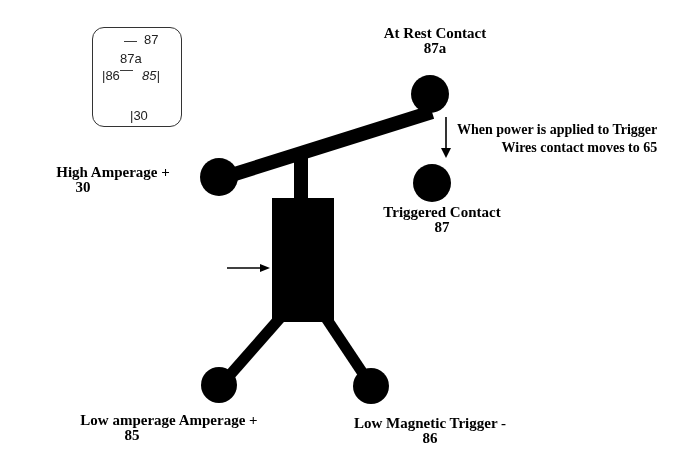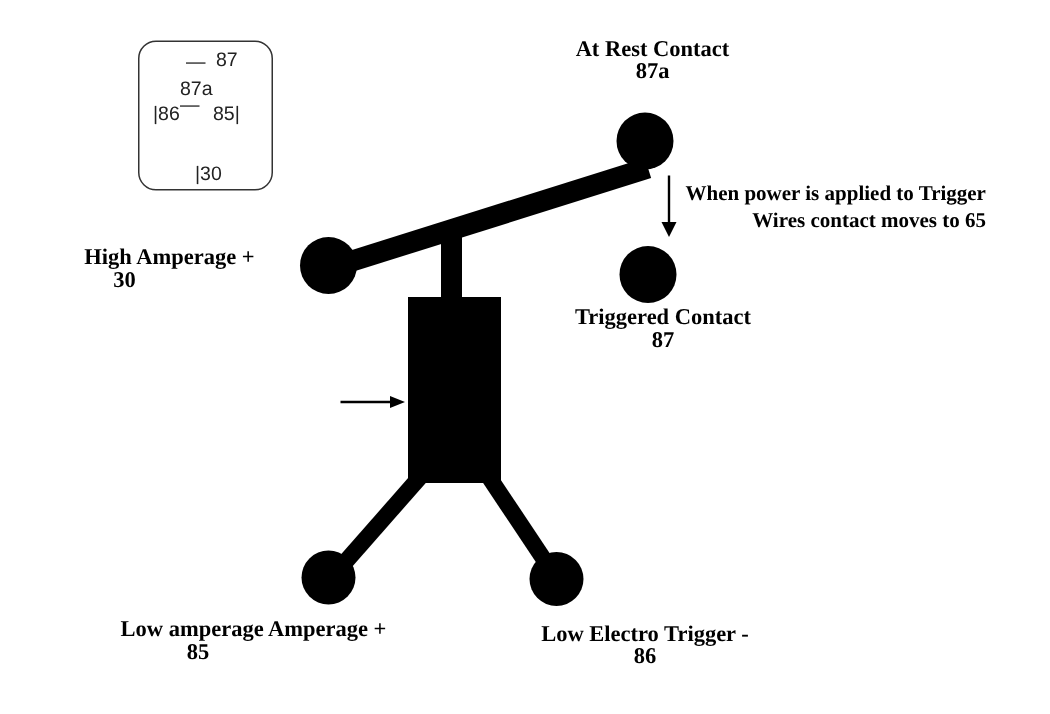--- a/index.html
+++ b/index.html
@@ -14,21 +14,21 @@
 </style>
 </head>
 <body>
 
 <div class="pinbox"></div>
 <div class="pin" style="left:124px;top:33px;">—</div>
 <div class="pin" style="left:144px;top:32px;">87</div>
 <div class="pin" style="left:120px;top:51px;">87a</div>
 <div class="pin" style="left:102px;top:68px;">|<span>86</span></div>
 <div class="pin" style="left:120px;top:62px;">—</div>
-<div class="pin" style="left:142px;top:68px;"><span>85</span>|</div>
+<div class="pin" style="left:142px;top:68px;font-style:italic;"><span>85</span>|</div>
 <div class="pin" style="left:130px;top:108px;">|<span>30</span></div>
 
 <svg id="diagram" width="700" height="476" viewBox="0 0 700 476">
 
   <line x1="222" y1="178" x2="432" y2="112" stroke="#000" stroke-width="14"></line>
 
   <rect x="294" y="150" width="14" height="52" fill="#000"></rect>
 
   <rect x="272" y="198" width="62" height="124" fill="#000"></rect>
 
@@ -70,15 +70,15 @@
 
 <div class="lbl mid" style="left:135px;top:240px;text-align:right;line-height:1.3;">
 </div>
 
 <div class="lbl big" style="left:55px;top:413px;width:228px;">
   <span class="sub">Low amperage Amperage +</span>
   <span class="sub" style="padding-right:74px;">85</span>
 </div>
 
 <div class="lbl big" style="left:316px;top:416px;width:228px;">
-  <span class="sub">Low Electro Trigger -</span>
+  <span class="sub">Low Magnetic Trigger -</span>
   <span class="sub">86</span>
 </div>
 
 </body></html>

